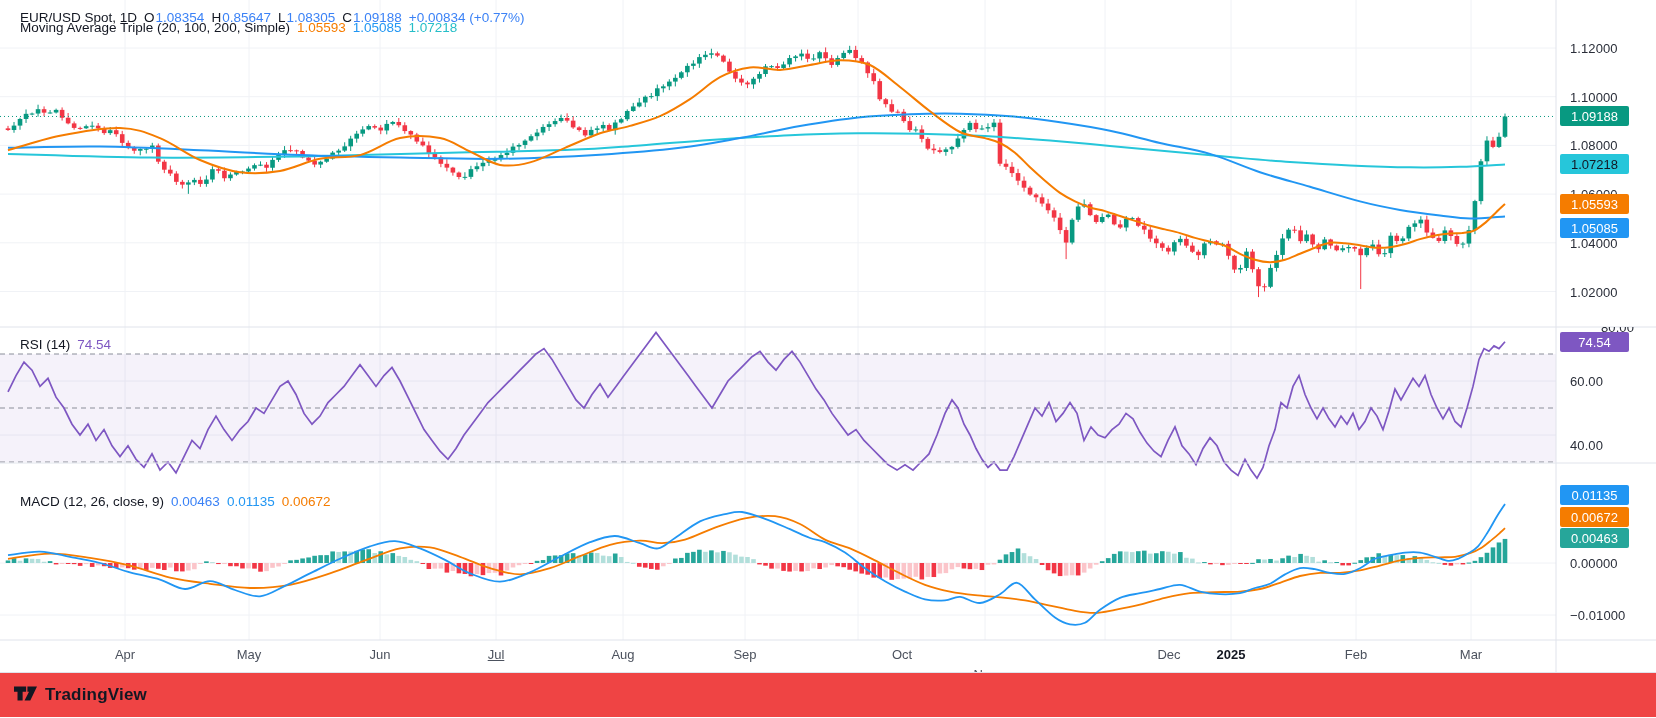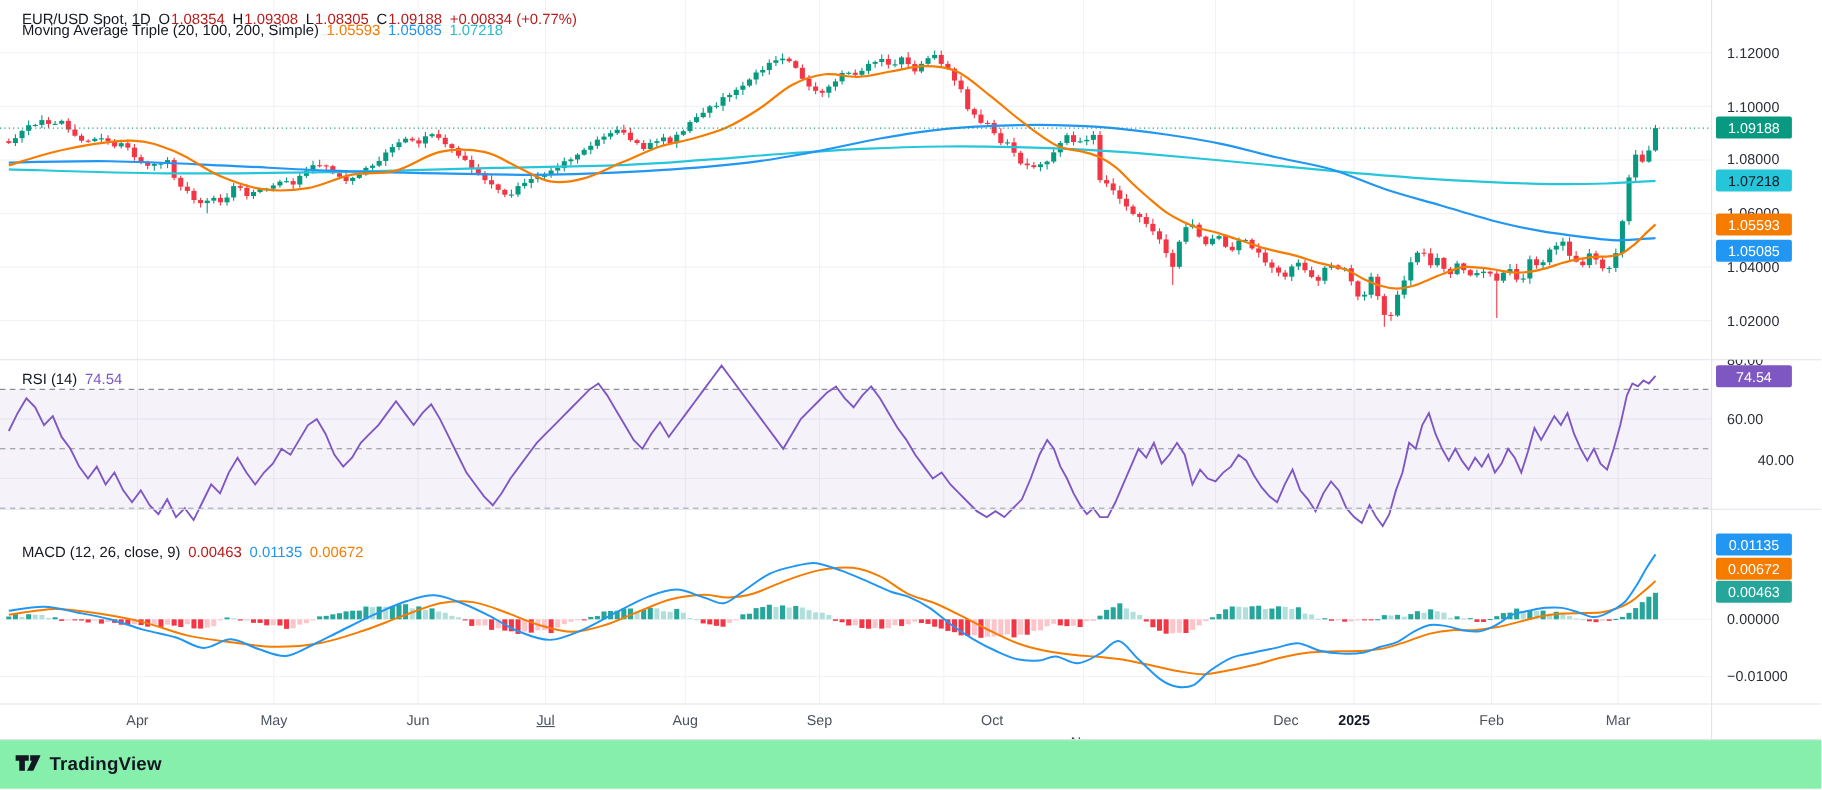--- a/index.html
+++ b/index.html
@@ -2,38 +2,38 @@
 <html><head>
 <meta charset="utf-8">
 <style>
   html,body{margin:0;padding:0;background:#fff;}
   .root{position:relative;width:1656px;height:718px;background:#ffffff;
         font-family:"Liberation Sans",sans-serif;overflow:hidden;}
   svg#plot{position:absolute;left:0;top:0;}
   .legend{position:absolute;left:20px;display:flex;gap:7px;align-items:baseline;
           font-size:13.5px;color:#131722;white-space:nowrap;z-index:5;}
   .legend .k{color:#131722;}
-  .legend .g{color:#b91c1c;}
+  .legend .g{color:#3b82f6;}
   .legend .o{color:#f57c00;}
   .legend .b{color:#2196f3;}
   .legend .cy{color:#26bec8;}
   .legend .p{color:#7e57c2;}
   .pair{display:inline-flex;gap:1px;}
   .alabel{position:absolute;left:1570px;font-size:13px;color:#2a2e39;
           transform:translateY(-50%);z-index:4;letter-spacing:.1px;}
   .badge{position:absolute;left:1560px;width:69px;height:20px;border-radius:2px;
          font-size:13px;display:flex;align-items:center;justify-content:center;
          transform:translateY(-50%);z-index:6;}
   .month{position:absolute;top:647px;transform:translateX(-50%);font-size:13px;
          color:#4c525e;z-index:4;}
   .month.bold{color:#131722;font-weight:700;}
   .axis-zone{position:absolute;z-index:3;}
   .footer{position:absolute;left:0;top:672px;width:1656px;height:45px;
           border-top:1px solid #e0e3eb;display:flex;align-items:center;
-          padding-left:14px;gap:8px;box-sizing:border-box;background:#86efac;z-index:7;}
+          padding-left:14px;gap:8px;box-sizing:border-box;background:#ef4444;z-index:7;}
   .brand{font-size:17px;font-weight:600;color:#131722;letter-spacing:.2px;}
 </style>
 </head>
 <body>
 
 <div class="root">
   <svg id="plot" width="1656" height="718">
       <line x1="125" y1="0" x2="125" y2="640" stroke="#f0f2f6" stroke-width="1"></line>
       <line x1="249" y1="0" x2="249" y2="640" stroke="#f0f2f6" stroke-width="1"></line>
       <line x1="380" y1="0" x2="380" y2="640" stroke="#f0f2f6" stroke-width="1"></line>
@@ -824,21 +824,21 @@
     </svg>
 
   <div class="legend" style="top:10px">
     <span>EUR/USD Spot, 1D</span>
     <span class="pair">
         <span class="k">O</span>
         <span class="g">1.08354</span>
       </span>
     <span class="pair">
         <span class="k">H</span>
-        <span class="g">1.09308</span>
+        <span class="g">0.85647</span>
       </span>
     <span class="pair">
         <span class="k">L</span>
         <span class="g">1.08305</span>
       </span>
     <span class="pair">
         <span class="k">C</span>
         <span class="g">1.09188</span>
       </span>
     <span class="g">+0.00834 (+0.77%)</span>
@@ -874,23 +874,23 @@
       </svg>
     </span>
     <span class="brand">TradingView</span>
   </div>
 <div class="alabel" style="top: 48px;">1.12000</div>
     <div class="alabel" style="top: 96.7px;">1.10000</div>
     <div class="alabel" style="top: 145.4px;">1.08000</div>
     <div class="alabel" style="top: 194.1px;">1.06000</div>
     <div class="alabel" style="top: 242.8px;">1.04000</div>
     <div class="alabel" style="top: 291.5px;">1.02000</div>
-    <div class="alabel" style="top: 327px; clip-path: inset(50% 0px 0px);">80.00</div>
+    <div class="alabel" style="top: 327px; clip-path: inset(50% 0px 0px); margin-left: 31px;">80.00</div>
     <div class="alabel" style="top: 381px;">60.00</div>
-    <div class="alabel" style="top: 418px; margin-left: 28px;">40.00</div>
+    <div class="alabel" style="top: 445px;">40.00</div>
     <div class="alabel" style="top: 563px;">0.00000</div>
     <div class="alabel" style="top: 615px;">−0.01000</div>
     <div class="badge" style="top: 116px; background: rgb(8, 153, 129); color: rgb(255, 255, 255);">1.09188</div>
     <div class="badge" style="top: 164px; background: rgb(38, 198, 218); color: rgb(19, 23, 34);">1.07218</div>
     <div class="badge" style="top: 204px; background: rgb(245, 124, 0); color: rgb(255, 255, 255);">1.05593</div>
     <div class="badge" style="top: 228px; background: rgb(33, 150, 243); color: rgb(255, 255, 255);">1.05085</div>
     <div class="badge" style="top: 342px; background: rgb(126, 87, 194); color: rgb(255, 255, 255);">74.54</div>
     <div class="badge" style="top: 495px; background: rgb(33, 150, 243); color: rgb(255, 255, 255);">0.01135</div>
     <div class="badge" style="top: 517px; background: rgb(245, 124, 0); color: rgb(255, 255, 255);">0.00672</div>
     <div class="badge" style="top: 538px; background: rgb(38, 166, 154); color: rgb(255, 255, 255);">0.00463</div>

